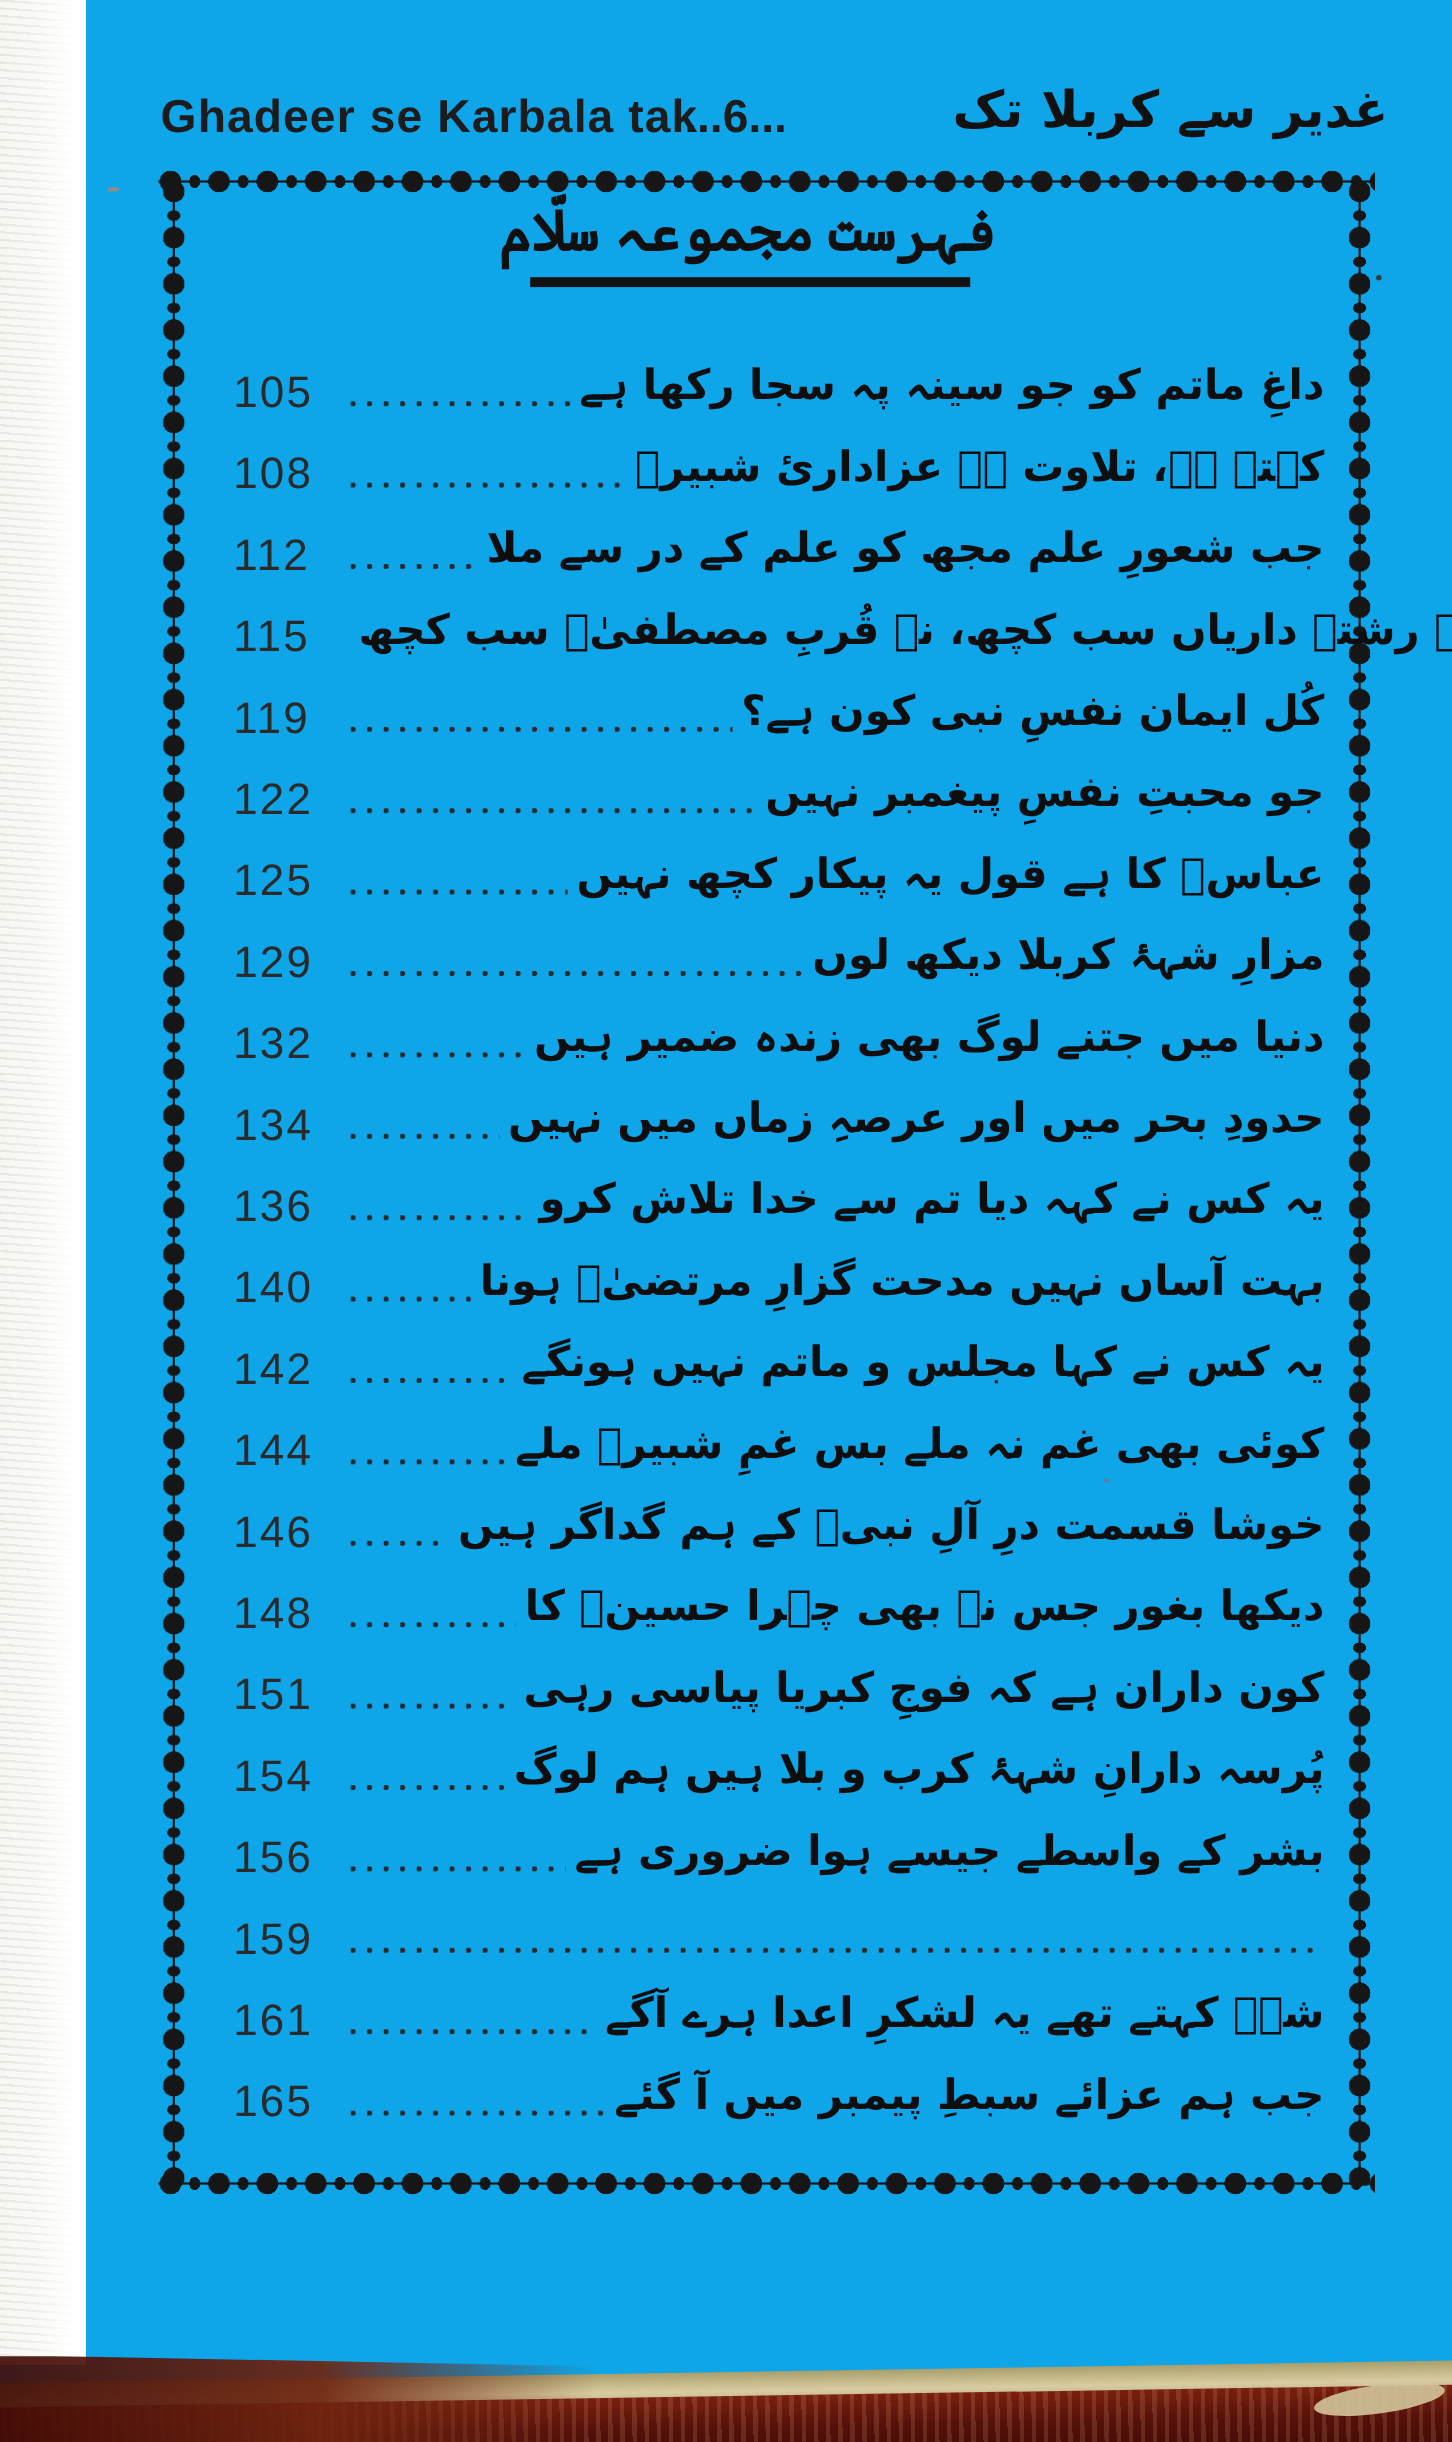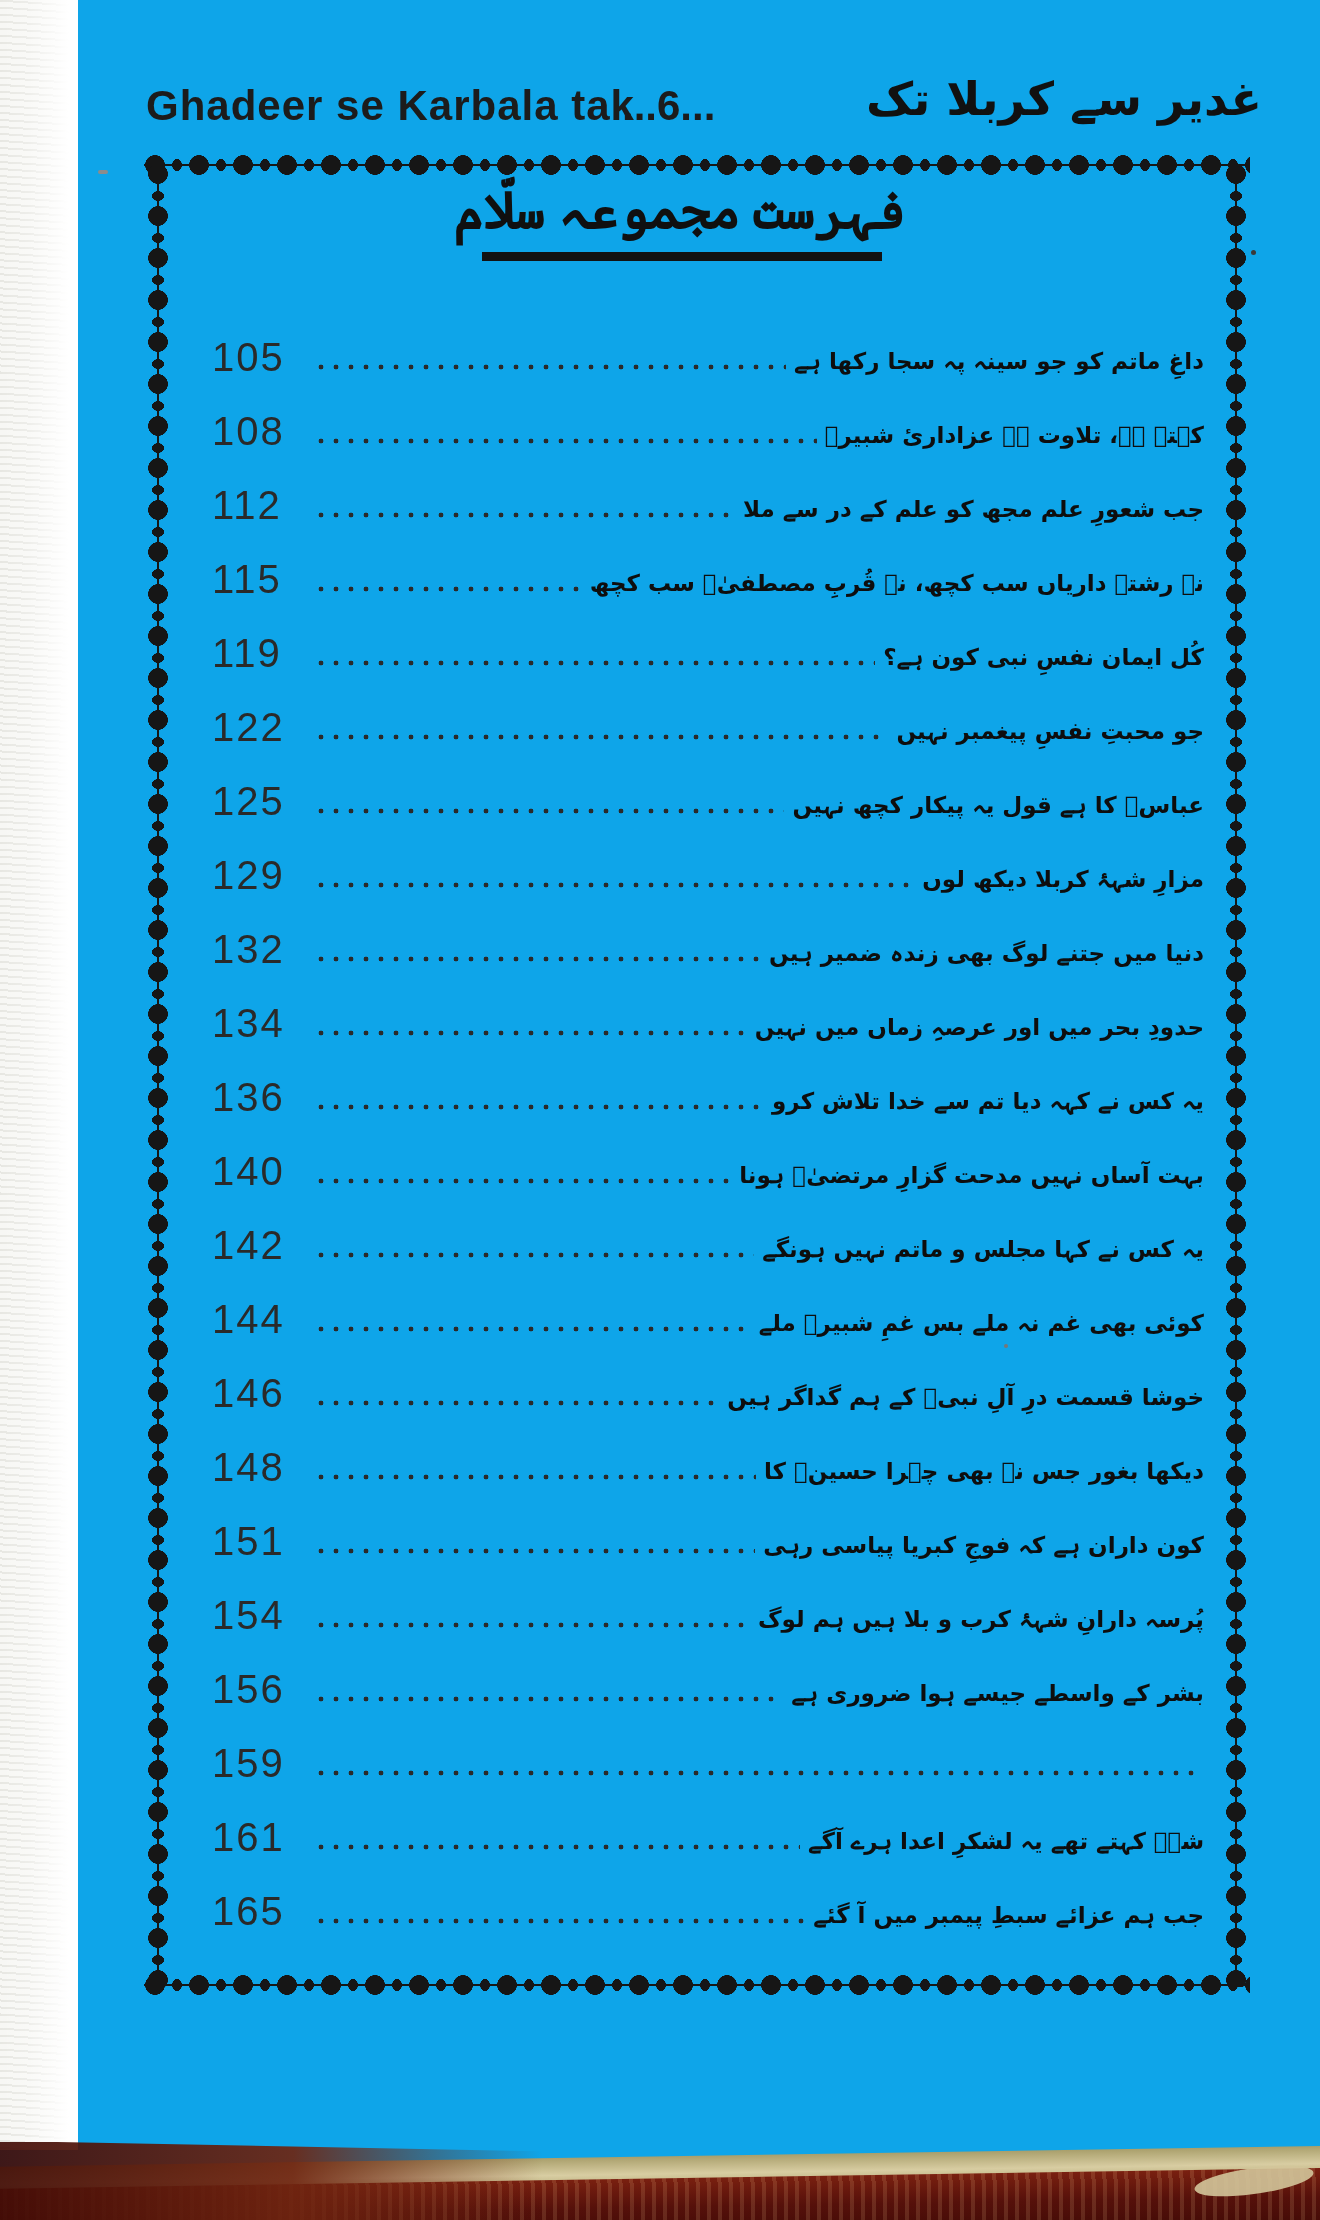--- a/index.html
+++ b/index.html
@@ -49,21 +49,21 @@
   .toc-heading .rule{width:400px;height:9px;background:#121212;margin:2px auto 0 52px;}
 
   
   .toc{position:absolute;left:212px;top:304px;width:992px;}
   .toc-row{display:flex;align-items:flex-end;height:74px;}
   .toc-num{width:104px;font-size:40px;color:#2a2a2a;letter-spacing:2px;line-height:1.05;
     font-family:"Liberation Sans",sans-serif;flex:0 0 auto;}
   .toc-leader{flex:1 1 auto;height:8px;margin:0 4px 7px 2px;
     background-image:radial-gradient(circle 2.6px at 3px 4px,#2a2a2a 92%,rgba(0,0,0,0) 100%);
     background-size:15px 8px;background-repeat:repeat-x;background-position:left bottom;}
-  .toc-title{flex:0 0 auto;font-family:"DejaVu Sans",sans-serif;font-size:23px;font-weight:bold;
+  .toc-title{flex:0 0 auto;font-family:"DejaVu Sans",sans-serif;font-size:38px;font-weight:bold;
     color:#0e0e0e;line-height:1.45;white-space:nowrap;padding-left:4px;margin-top:28px;}
 
   
   .speck{position:absolute;background:#8c8c8c;border-radius:50%;}
   .speck.s1{left:98px;top:170px;width:10px;height:4px;border-radius:2px;}
   .speck.s2{left:1251px;top:250px;width:5px;height:5px;background:#3a3a3a;}
   .speck.s3{left:1004px;top:1344px;width:4px;height:4px;background:#777;}
 
   
   .book-edge{position:absolute;left:0;right:0;top:2142px;height:78px;overflow:hidden;}

